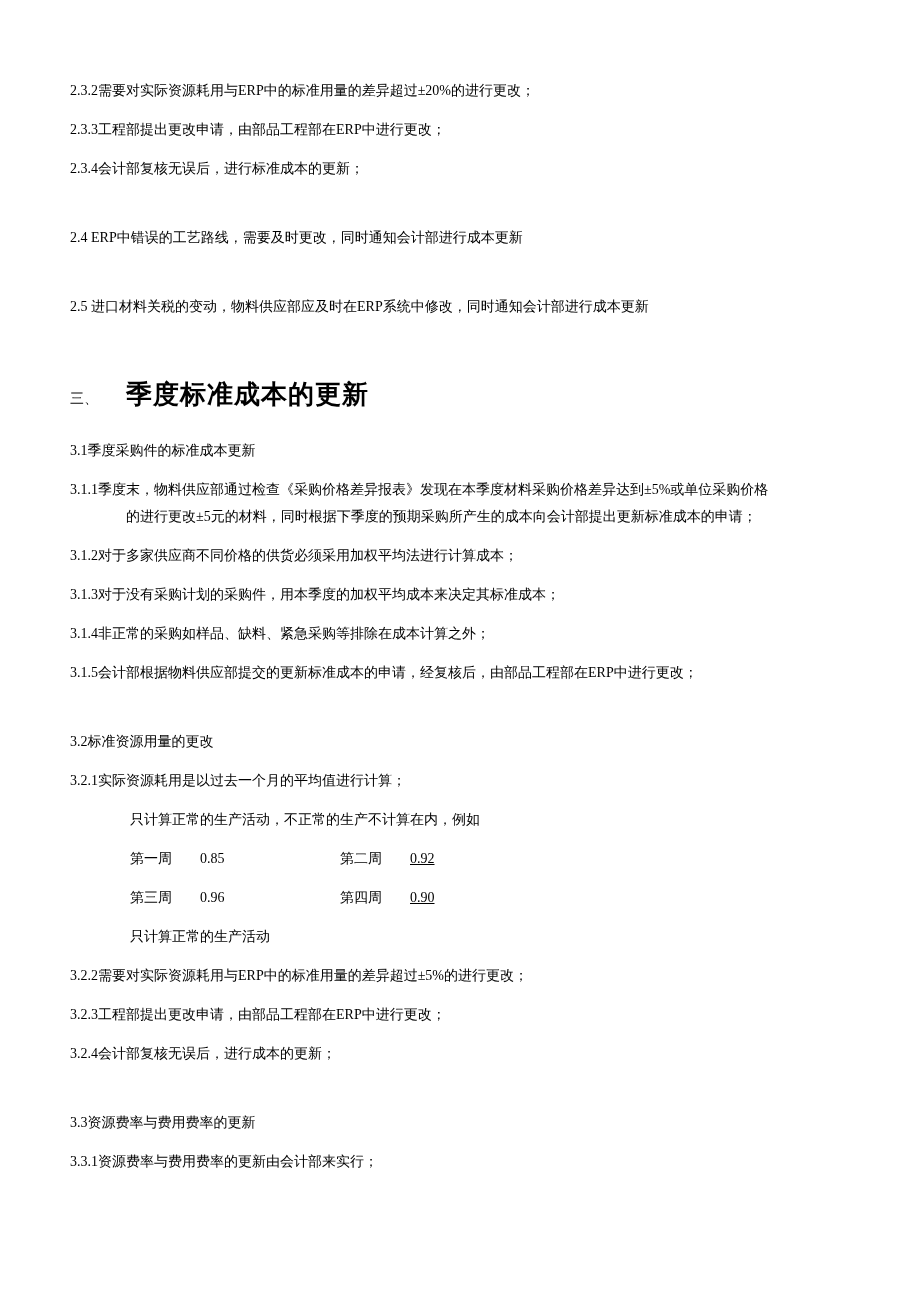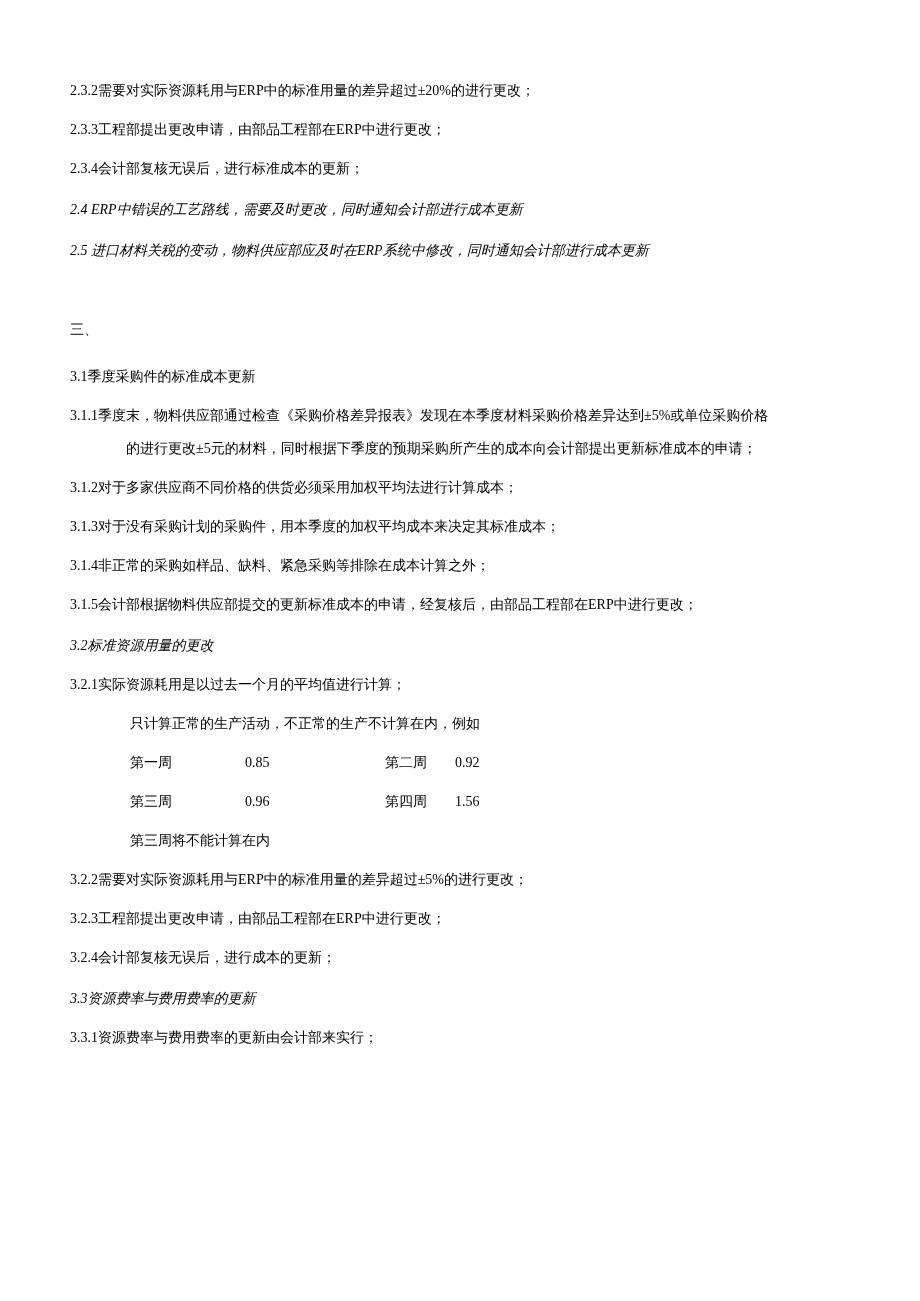--- a/index.html
+++ b/index.html
@@ -13,22 +13,21 @@
     box-sizing: border-box;
     line-height: 1.5;
   }
   .para {
     margin: 0 0 18px 0;
   }
   .sub-indent {
     padding-left: 56px;
   }
   .section-gap {
-    margin-top: 20px;
-    font-style: italic;
+    margin-top: 48px;
   }
   .heading-row {
     display: flex;
     align-items: baseline;
     margin-top: 58px;
     margin-bottom: 26px;
   }
   .heading-num {
     font-size: 14px;
     margin-right: 28px;
@@ -42,41 +41,42 @@
   .indent-block {
     padding-left: 60px;
   }
   .week-row {
     padding-left: 60px;
     display: flex;
     margin-bottom: 18px;
     align-items: flex-end;
   }
   .week-cell-label { width: 70px; }
-  .week-cell-val   { width: 140px; margin-left: 45px; }
+  .week-cell-val   { width: 140px; }
   .week-cell-label2{ width: 70px; }
-  .week-cell-val2  { width: 60px; }
+  .week-cell-val2  { width: 60px; text-decoration: underline; }
 </style>
 </head>
 <body>
 
 <p class="para">2.3.2需要对实际资源耗用与ERP中的标准用量的差异超过±20%的进行更改；</p>
 <p class="para">2.3.3工程部提出更改申请，由部品工程部在ERP中进行更改；</p>
 <p class="para">2.3.4会计部复核无误后，进行标准成本的更新；</p>
 
 <p class="para section-gap">2.4 ERP中错误的工艺路线，需要及时更改，同时通知会计部进行成本更新</p>
 
 <p class="para section-gap">2.5 进口材料关税的变动，物料供应部应及时在ERP系统中修改，同时通知会计部进行成本更新</p>
 
 <div class="heading-row">
   <span class="heading-num">三、</span>
+  <span class="heading-title">季度标准成本的更新</span>
 </div>
 
 <p class="para">3.1季度采购件的标准成本更新</p>
-<p class="para" style="margin-bottom:12px">3.1.1季度末，物料供应部通过检查《采购价格差异报表》发现在本季度材料采购价格差异达到±5%或单位采购价格</p>
+<p class="para" style="margin-bottom:6px">3.1.1季度末，物料供应部通过检查《采购价格差异报表》发现在本季度材料采购价格差异达到±5%或单位采购价格</p>
 <p class="para sub-indent">的进行更改±5元的材料，同时根据下季度的预期采购所产生的成本向会计部提出更新标准成本的申请；</p>
 <p class="para">3.1.2对于多家供应商不同价格的供货必须采用加权平均法进行计算成本；</p>
 <p class="para">3.1.3对于没有采购计划的采购件，用本季度的加权平均成本来决定其标准成本；</p>
 <p class="para">3.1.4非正常的采购如样品、缺料、紧急采购等排除在成本计算之外；</p>
 <p class="para">3.1.5会计部根据物料供应部提交的更新标准成本的申请，经复核后，由部品工程部在ERP中进行更改；</p>
 
 <p class="para section-gap">3.2标准资源用量的更改</p>
 <p class="para">3.2.1实际资源耗用是以过去一个月的平均值进行计算；</p>
 
 <p class="para indent-block">只计算正常的生产活动，不正常的生产不计算在内，例如</p>
@@ -84,23 +84,23 @@
 <div class="week-row">
   <span class="week-cell-label">第一周</span>
   <span class="week-cell-val">0.85</span>
   <span class="week-cell-label2">第二周</span>
   <span class="week-cell-val2">0.92</span>
 </div>
 <div class="week-row">
   <span class="week-cell-label">第三周</span>
   <span class="week-cell-val">0.96</span>
   <span class="week-cell-label2">第四周</span>
-  <span class="week-cell-val2">1.56</span>
+  <span class="week-cell-val2">0.90</span>
 </div>
 
-<p class="para indent-block">第三周将不能计算在内</p>
+<p class="para indent-block">只计算正常的生产活动</p>
 
 <p class="para">3.2.2需要对实际资源耗用与ERP中的标准用量的差异超过±5%的进行更改；</p>
 <p class="para">3.2.3工程部提出更改申请，由部品工程部在ERP中进行更改；</p>
 <p class="para">3.2.4会计部复核无误后，进行成本的更新；</p>
 
 <p class="para section-gap">3.3资源费率与费用费率的更新</p>
 <p class="para">3.3.1资源费率与费用费率的更新由会计部来实行；</p>
 
 </body></html>

